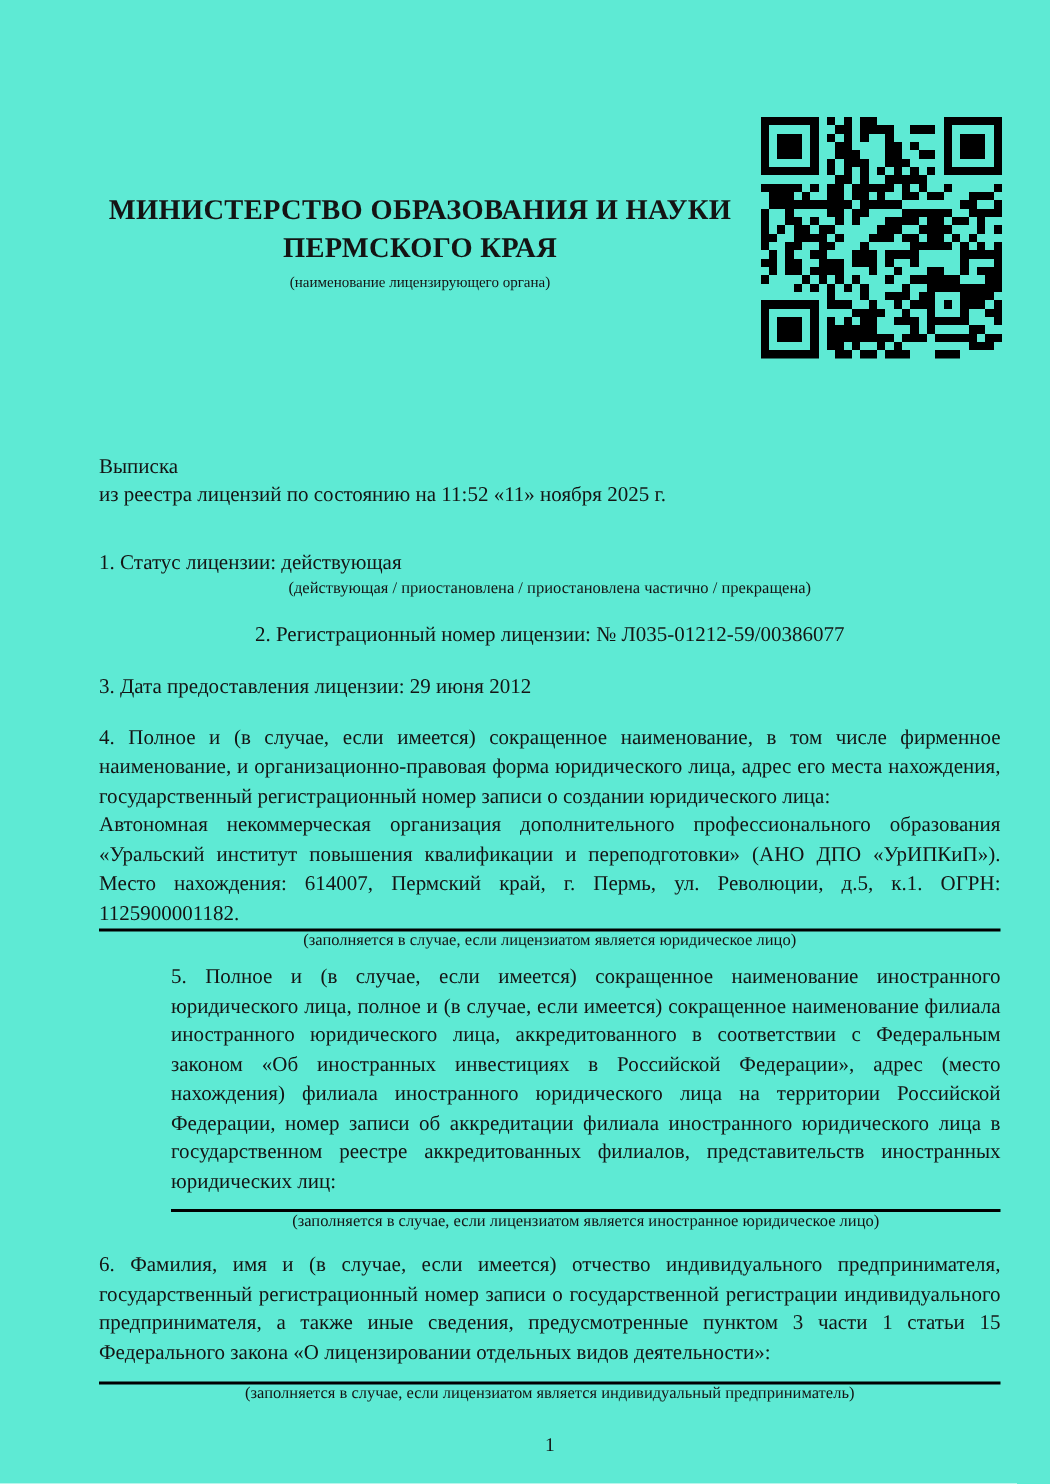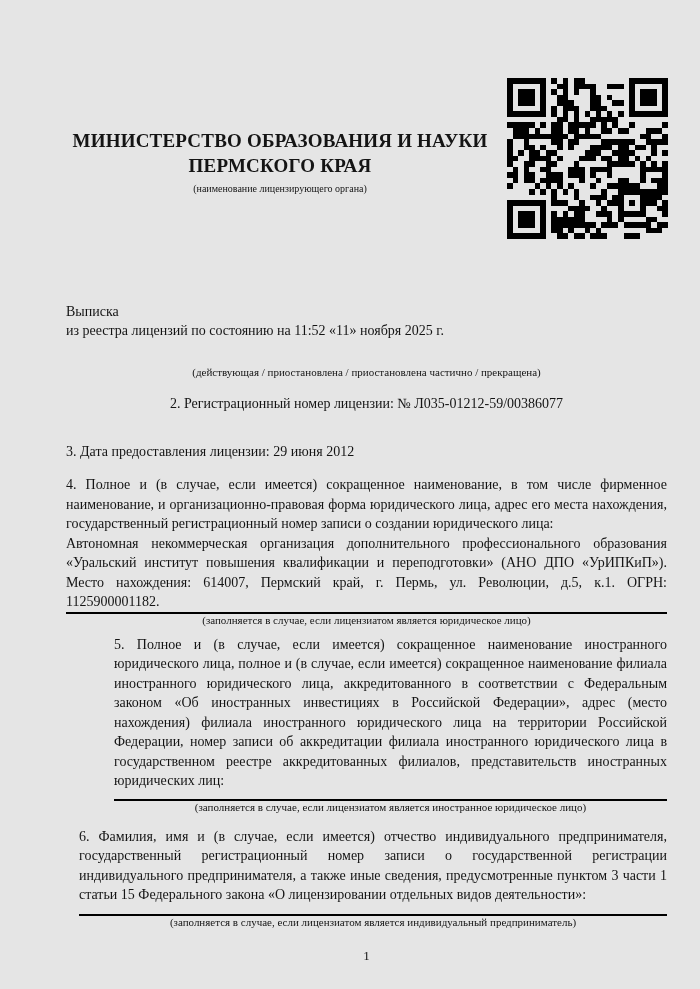--- a/index.html
+++ b/index.html
@@ -1,20 +1,20 @@
 <!DOCTYPE html>
 <html lang="ru"><head>
 <meta charset="utf-8">
 <style>
   html,body{margin:0;padding:0;background:#ffffff;}
   .page{
     position:relative;
     width:700px;height:989px;
     margin:0 auto;
-    background:#e5e5e5;
+    background:#5eead4;
     color:#141414;
     font-family:"Liberation Serif","DejaVu Serif",serif;
     overflow:hidden;
   }
   
   .header-row{display:flex;align-items:flex-start;padding:78px 32px 0 66px;}
   .org-block{width:428px;text-align:center;padding-top:50px;}
   .org-name{font-weight:bold;font-size:19px;line-height:25px;letter-spacing:.2px;}
   .org-caption{font-size:10px;line-height:13px;margin-top:4px;text-align:center;}
   .qr-wrap{margin-left:auto;width:161px;height:161px;}
@@ -23,24 +23,24 @@
   .title-block{margin:63px 33px 0 66px;text-align:left;font-size:14px;line-height:19px;}
   
   .content{margin:0 33px 0 66px;font-size:14px;line-height:19.5px;}
   .content p{margin:0;}
   .just{text-align:justify;}
   .caption{font-size:11px;line-height:13px;text-align:center;margin-top:1px;}
   .filled-line{border-bottom:2px solid #000;}
   .value-blank{height:8px;border-bottom:2px solid #000;}
   .item-1{margin-top:26px;}
   .item-2{margin-top:15px;text-align:center;}
-  .item-3{margin-top:28px;}
+  .item-3{margin-top:16px;}
   .item-4{margin-top:14px;}
   .item-5{margin-top:8px;margin-left:48px;}
-  .item-6{margin-top:13px;margin-left:13px;}
+  .item-6{margin-top:13px;}
   .item-7{margin-top:18px;}
   .page-num{margin-top:18px;text-align:center;font-size:13px;line-height:17px;}
 </style>
 </head>
 <body>
 
 <div class="page">
 
   <div class="header-row">
     <div class="org-block">
@@ -500,20 +500,21 @@
   </div>
 
   <div class="title-block">
     <div>Выписка</div>
     <div>из реестра лицензий по состоянию на 11:52 «11» ноября 2025 г.</div>
   </div>
 
   <div class="content">
 
     <div class="item-1">
+      <p>1. Статус лицензии: действующая</p>
       <p class="caption">(действующая / приостановлена / приостановлена частично / прекращена)</p>
     </div>
 
     <div class="item-2">
       <p>2. Регистрационный номер лицензии: № Л035-01212-59/00386077</p>
     </div>
 
     <div class="item-3">
       <p>3. Дата предоставления лицензии: 29 июня 2012</p>
     </div>

